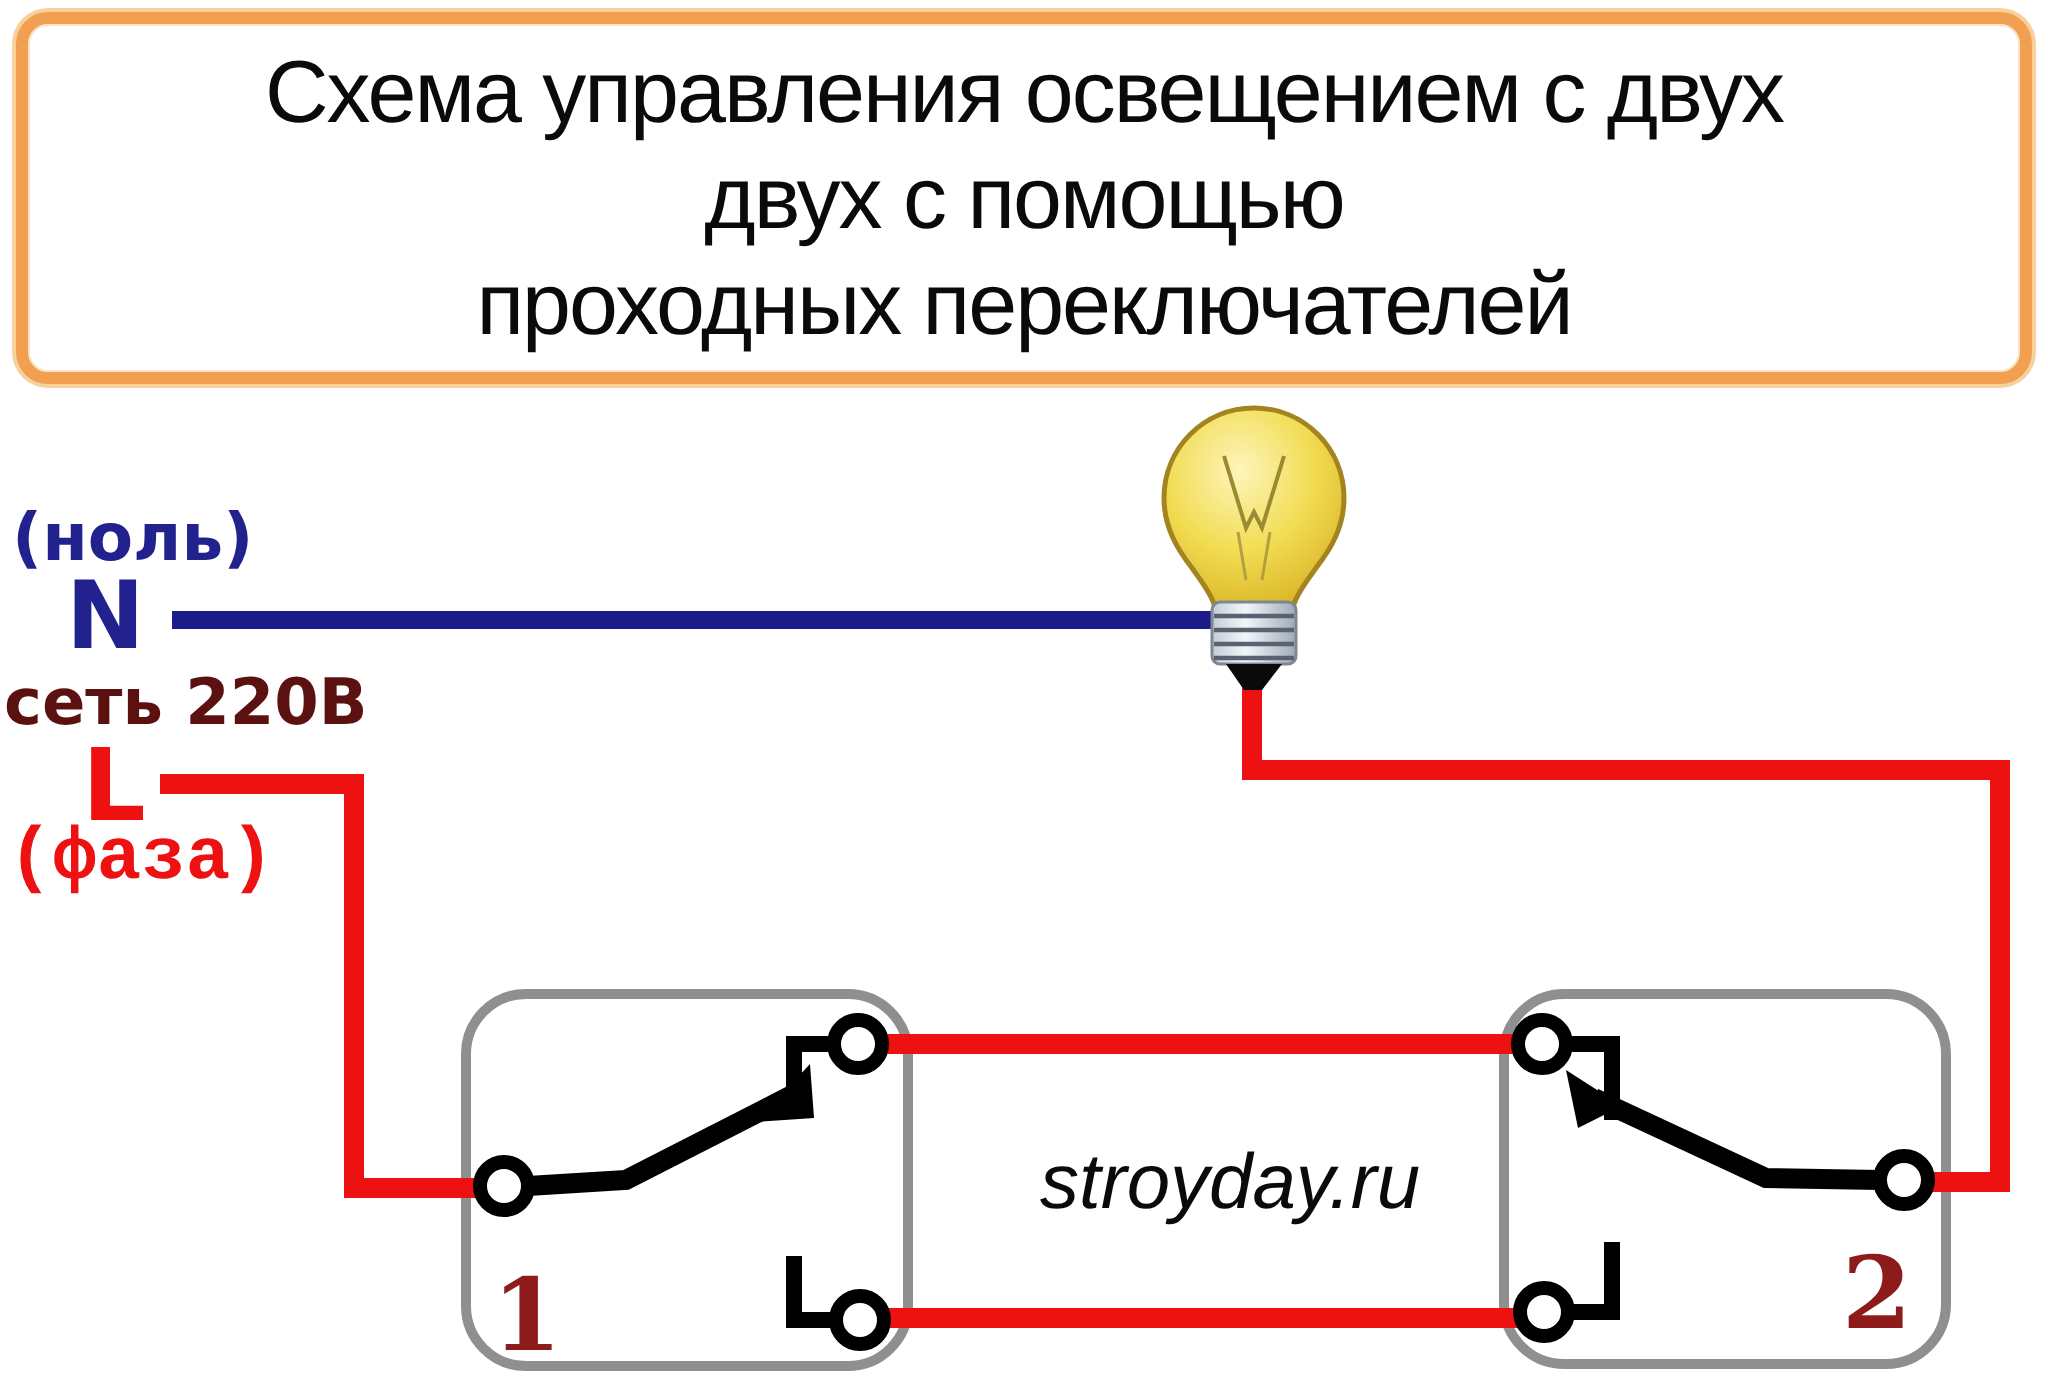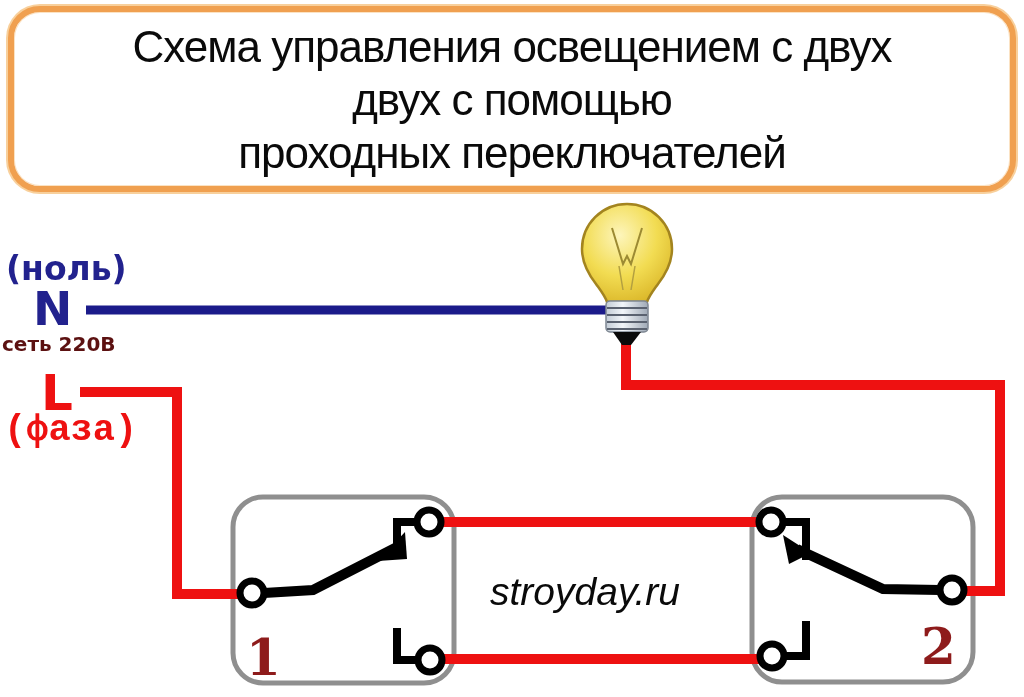--- a/index.html
+++ b/index.html
@@ -4,45 +4,45 @@
 <style>
   html,body{margin:0;padding:0;background:#ffffff;}
   .canvas{
     position:relative;width:1024px;height:697px;background:#ffffff;
     overflow:hidden;font-family:"Liberation Sans",sans-serif;
   }
   
   .title-box{
     position:absolute;left:8px;top:6px;width:1008px;height:186px;
     box-sizing:border-box;background:#ffffff;
-    border:6px solid #f0a050;border-radius:32px;
+    border:6px solid #f0a050;border-radius:16px;
     box-shadow:0 0 0 2px #f8d09c, inset 0 0 0 1px #fbe3c4;
     display:flex;flex-direction:column;align-items:center;justify-content:center;
   }
   .title-line{
     font-size:44px;line-height:53px;color:#0a0a0a;letter-spacing:-1px;
     white-space:nowrap;text-align:center;
   }
   
   .plabel{position:absolute;font-family:"DejaVu Sans",sans-serif;font-weight:bold;white-space:nowrap;z-index:3;}
   .lbl-nol {left:6px; top:249px;font-size:33px;color:#22228e;}
   .lbl-n   {left:33px;top:281px;font-size:47px;color:#22228e;}
-  .lbl-set {left:2px; top:332px;font-size:20px;color:#5c1111;}
+  .lbl-set {left:2px; top:332px;font-size:32px;color:#5c1111;}
   .lbl-l   {left:41px;top:364px;font-size:50px;color:#ee1111;}
   .lbl-faza{left:4px; top:409px;font-size:37px;color:#ee1111;font-family:Liberation Mono, monospace;}
   
   .sw-num{
     position:absolute;font-family:"DejaVu Serif",serif;font-weight:bold;
     font-size:50px;color:#8e1b1b;z-index:3;
   }
   .sw-num-1{left:246px;top:628px;}
   .sw-num-2{left:921px;top:617px;}
   
   .watermark{
-    position:absolute;left:490px;top:570px;font-size:39px;font-style:italic;
+    position:absolute;left:520px;top:570px;font-size:39px;font-style:italic;
     color:#0a0a0a;z-index:3;white-space:nowrap;
   }
   
   .schematic{position:absolute;left:0;top:0;z-index:1;}
 </style>
 </head>
 <body>
 
 <div class="canvas">
 

